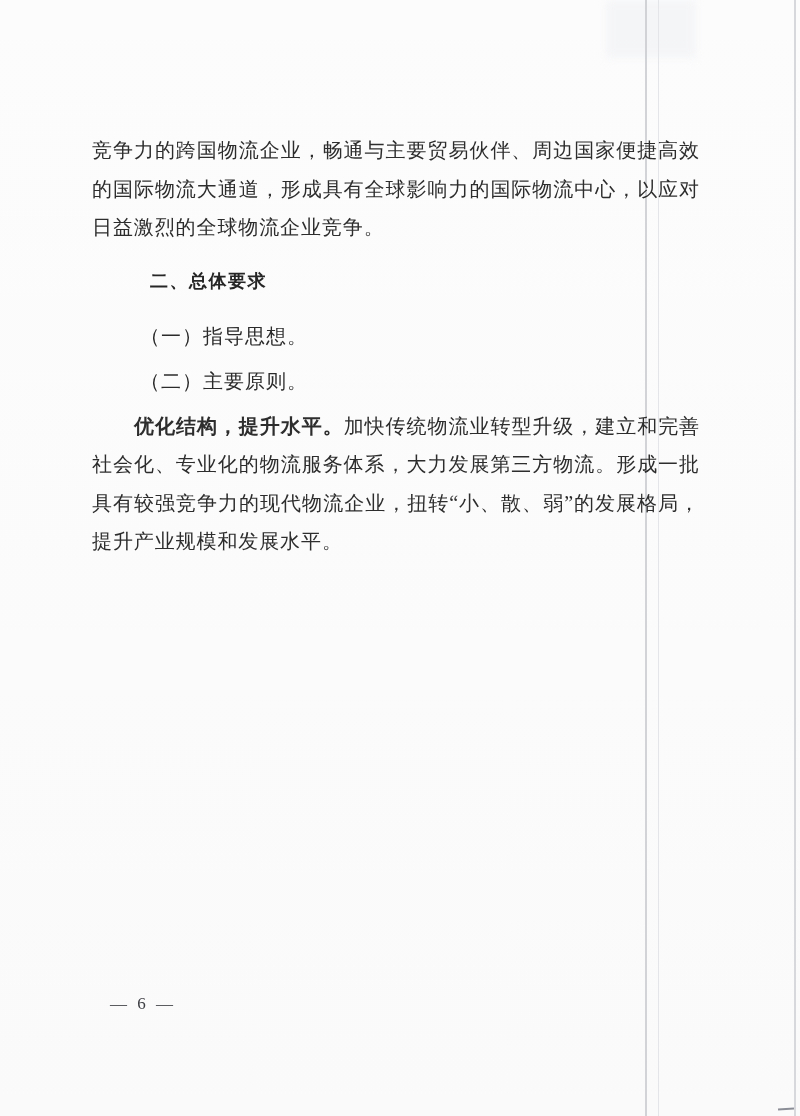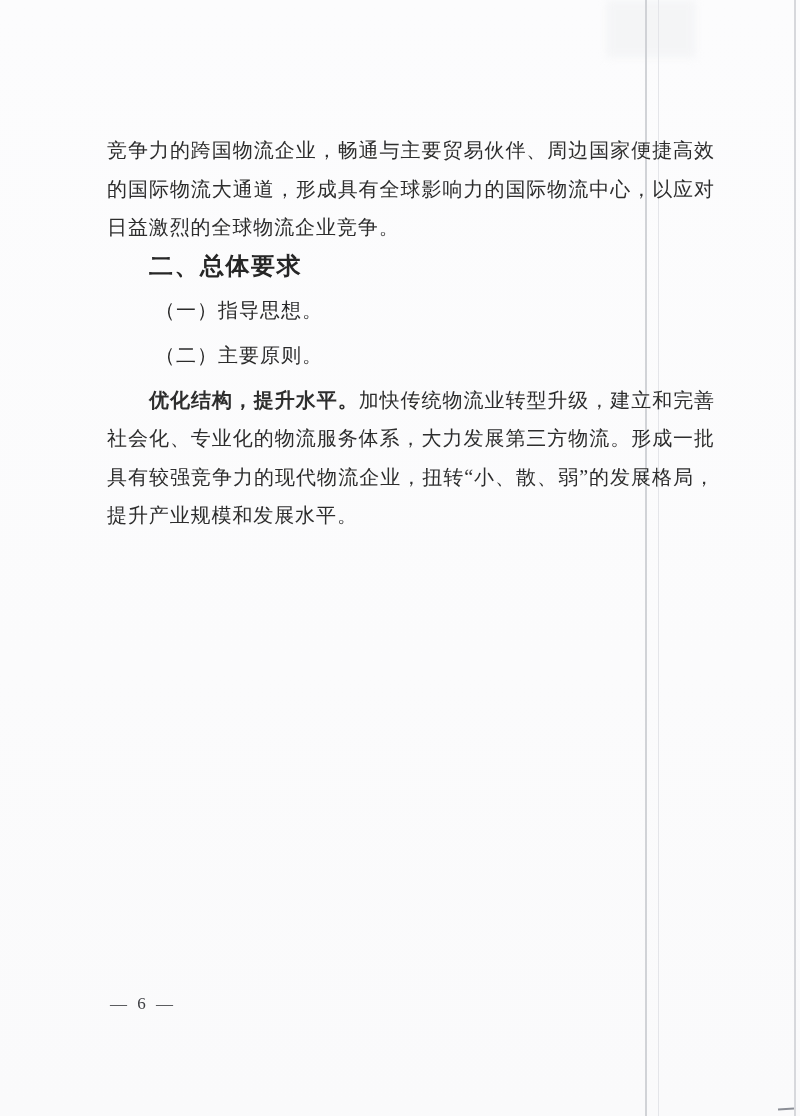--- a/index.html
+++ b/index.html
@@ -39,40 +39,40 @@
     position: absolute;
     left: 778px;
     top: 1108px;
     width: 16px;
     height: 2px;
     background: #8b8e96;
     transform: rotate(-4deg);
   }
   .text-block {
     position: absolute;
-    left: 107px;
+    left: 92px;
     top: 131px;
     width: 608px;
     color: #2d2d2d;
   }
   p.body-para {
     margin: 0;
     font-size: 20px;
     line-height: 38.6px;
     letter-spacing: 0.9px;
     text-align: justify;
     text-justify: inter-character;
   }
   .indent { text-indent: 42px; }
   .no-indent { text-indent: 0; }
   h2.section-heading {
-    margin: 0;
-    font-family: Liberation Sans, sans-serif;
+    margin: 16px;
+    font-family: Liberation Mono, monospace;
     font-weight: 700;
-    font-size: 24px;
+    font-size: 18px;
     line-height: 38.6px;
     letter-spacing: 1.5px;
     text-indent: 42px;
     color: #262626;
   }
   p.sub-heading {
     margin: 6px;
     font-size: 20px;
     line-height: 38.6px;
     letter-spacing: 1px;

